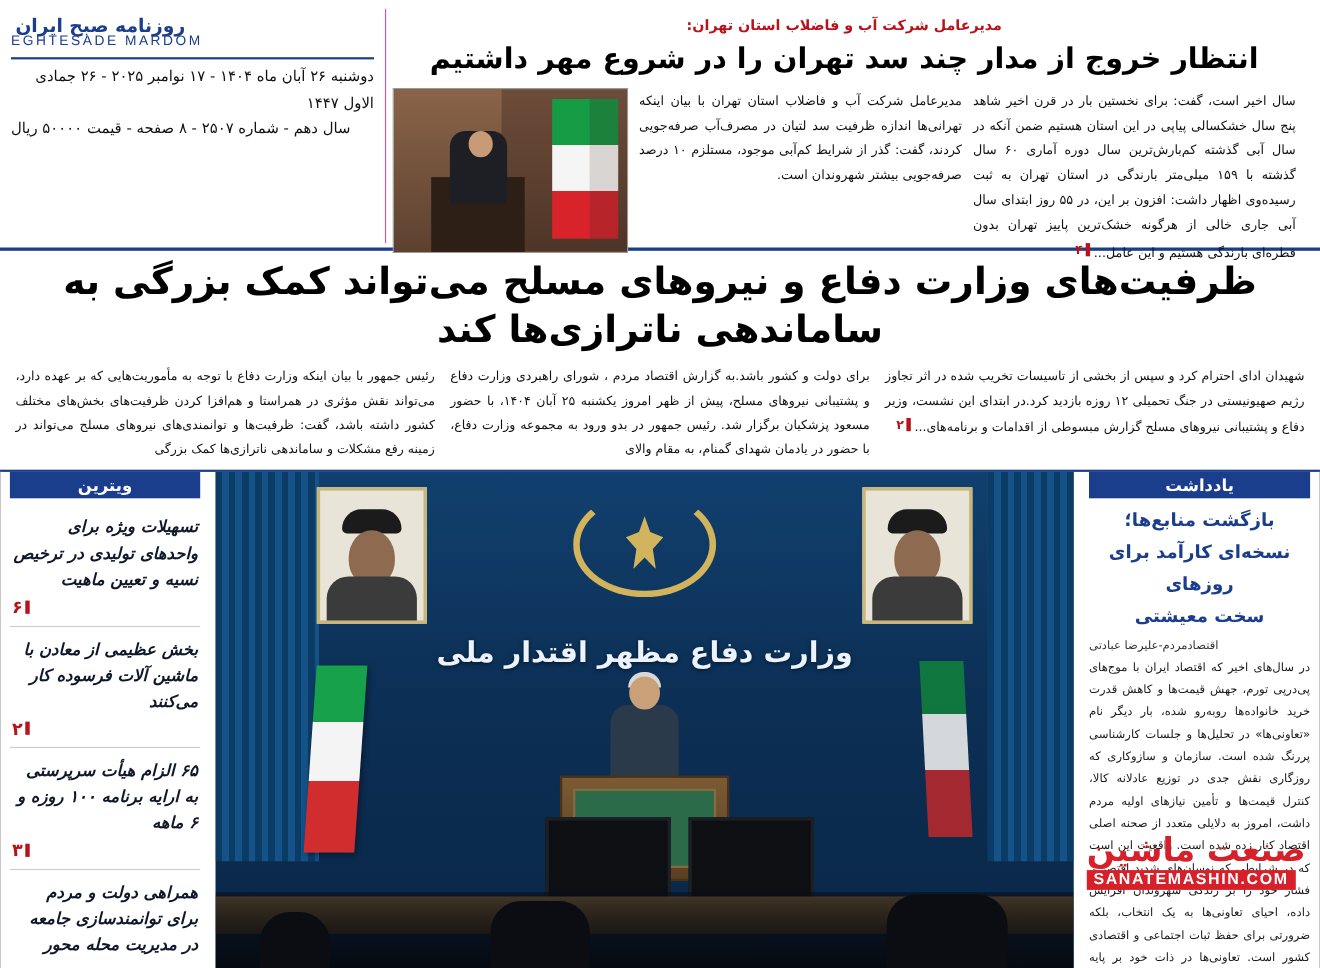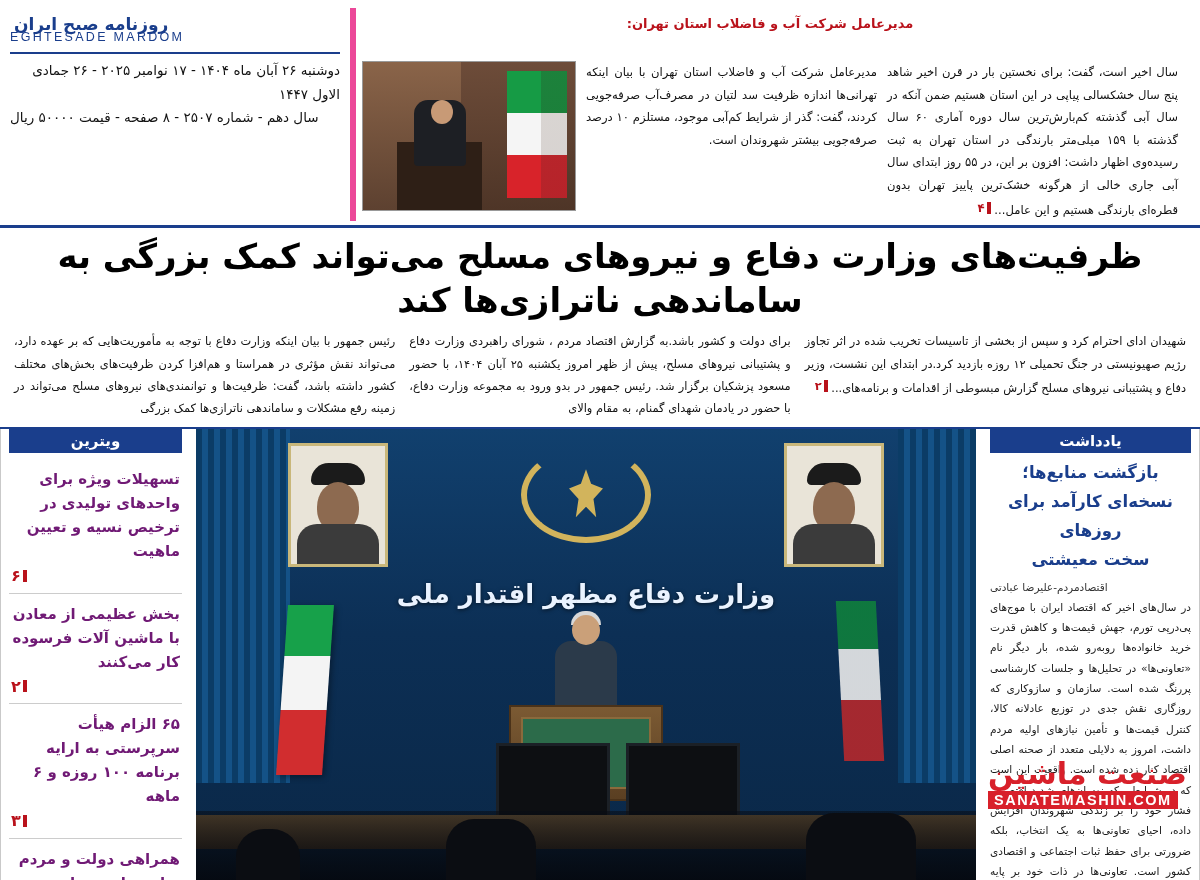--- a/index.html
+++ b/index.html
@@ -49,21 +49,21 @@
   }
   .brand-rule{
     width:100%;height:2px;background:#1a3e8c;margin:2px 0 5px 0;
   }
   .brand-meta{
     font-size:13.5px;color:#111;line-height:1.75;direction:rtl;
   }
 
   .lead-block{
     flex:1;display:flex;flex-direction:column;
-    padding:6px 12px 0 6px;border-left:6px solid #ec4899;margin-left:10px;gap:24px;
+    padding:6px 12px 0 6px;border-left:1px solid #ec4899;margin-left:10px;
   }
   .kicker{
     font-size:13px;color:#b9121b;font-weight:bold;text-align:center;
     margin:2px 0 6px 0;
   }
   .lead-headline{
     font-size:26px;font-weight:bold;text-align:center;color:#000;
     line-height:1.35;margin-bottom:8px;
   }
   .lead-body{
@@ -120,21 +120,21 @@
   .sec-head{
     background:#1a3e8c;color:#fff;text-align:center;font-weight:bold;
     font-size:15px;padding:3px 0;margin-bottom:6px;
   }
   .vitrin-item{
     border-bottom:1px solid #ccc;padding:8px 2px 7px 2px;
     direction:rtl;text-align:right;
   }
   .vitrin-item:last-child{border-bottom:none;}
   .vitrin-title{
-    font-size:15px;font-weight:bold;line-height:1.6;color:#701a75;
+    font-size:15px;font-weight:bold;line-height:1.6;color:#0f172a;font-style:italic;
   }
   .vitrin-foot{margin-top:3px;text-align:left;}
 
   .col-photo{
     flex:1;padding:0 6px;box-sizing:border-box;position:relative;
   }
   .photo{
     width:100%;height:454px;position:relative;overflow:hidden;
     background:#0d2c4e;
   }
@@ -236,20 +236,21 @@
     <div class="brand-block">
       <div class="brand-tagline">روزنامه صبح ایران</div>
       <div class="brand-latin">EGHTESADE MARDOM</div>
       <div class="brand-rule"></div>
       <div class="brand-meta">دوشنبه ۲۶ آبان ماه ۱۴۰۴ - ۱۷ نوامبر ۲۰۲۵ - ۲۶ جمادی الاول ۱۴۴۷</div>
       <div class="brand-meta">سال دهم - شماره ۲۵۰۷ - ۸ صفحه - قیمت ۵۰۰۰۰ ریال</div>
     </div>
 
     <div class="lead-block">
       <div class="kicker">مدیرعامل شرکت آب و فاضلاب استان تهران:</div>
+      <div class="lead-headline">انتظار خروج از مدار چند سد تهران را در شروع مهر داشتیم</div>
       <div class="lead-body">
         <div class="lead-photo">
           <div class="lp-wall"></div>
           <div class="lp-left"></div>
           <div class="lp-flag2"></div>
           <div class="lp-flag"></div>
           <div class="lp-podium"></div>
           <div class="lp-person"></div>
           <div class="lp-head"></div>
         </div>

